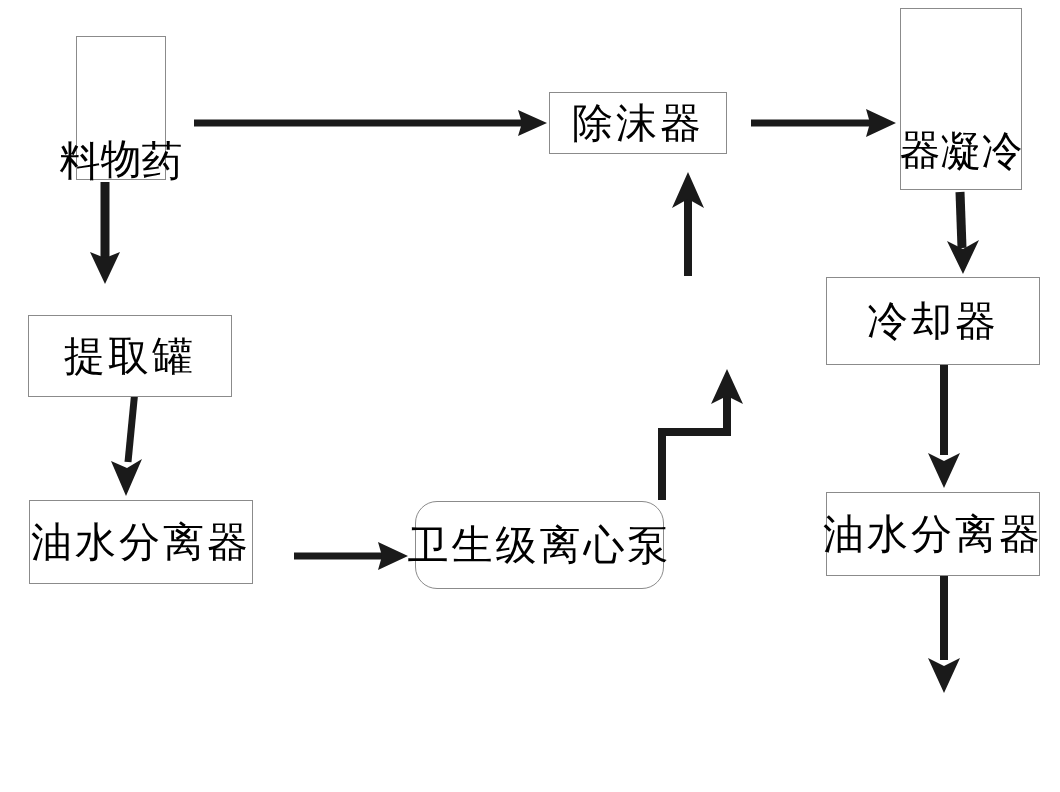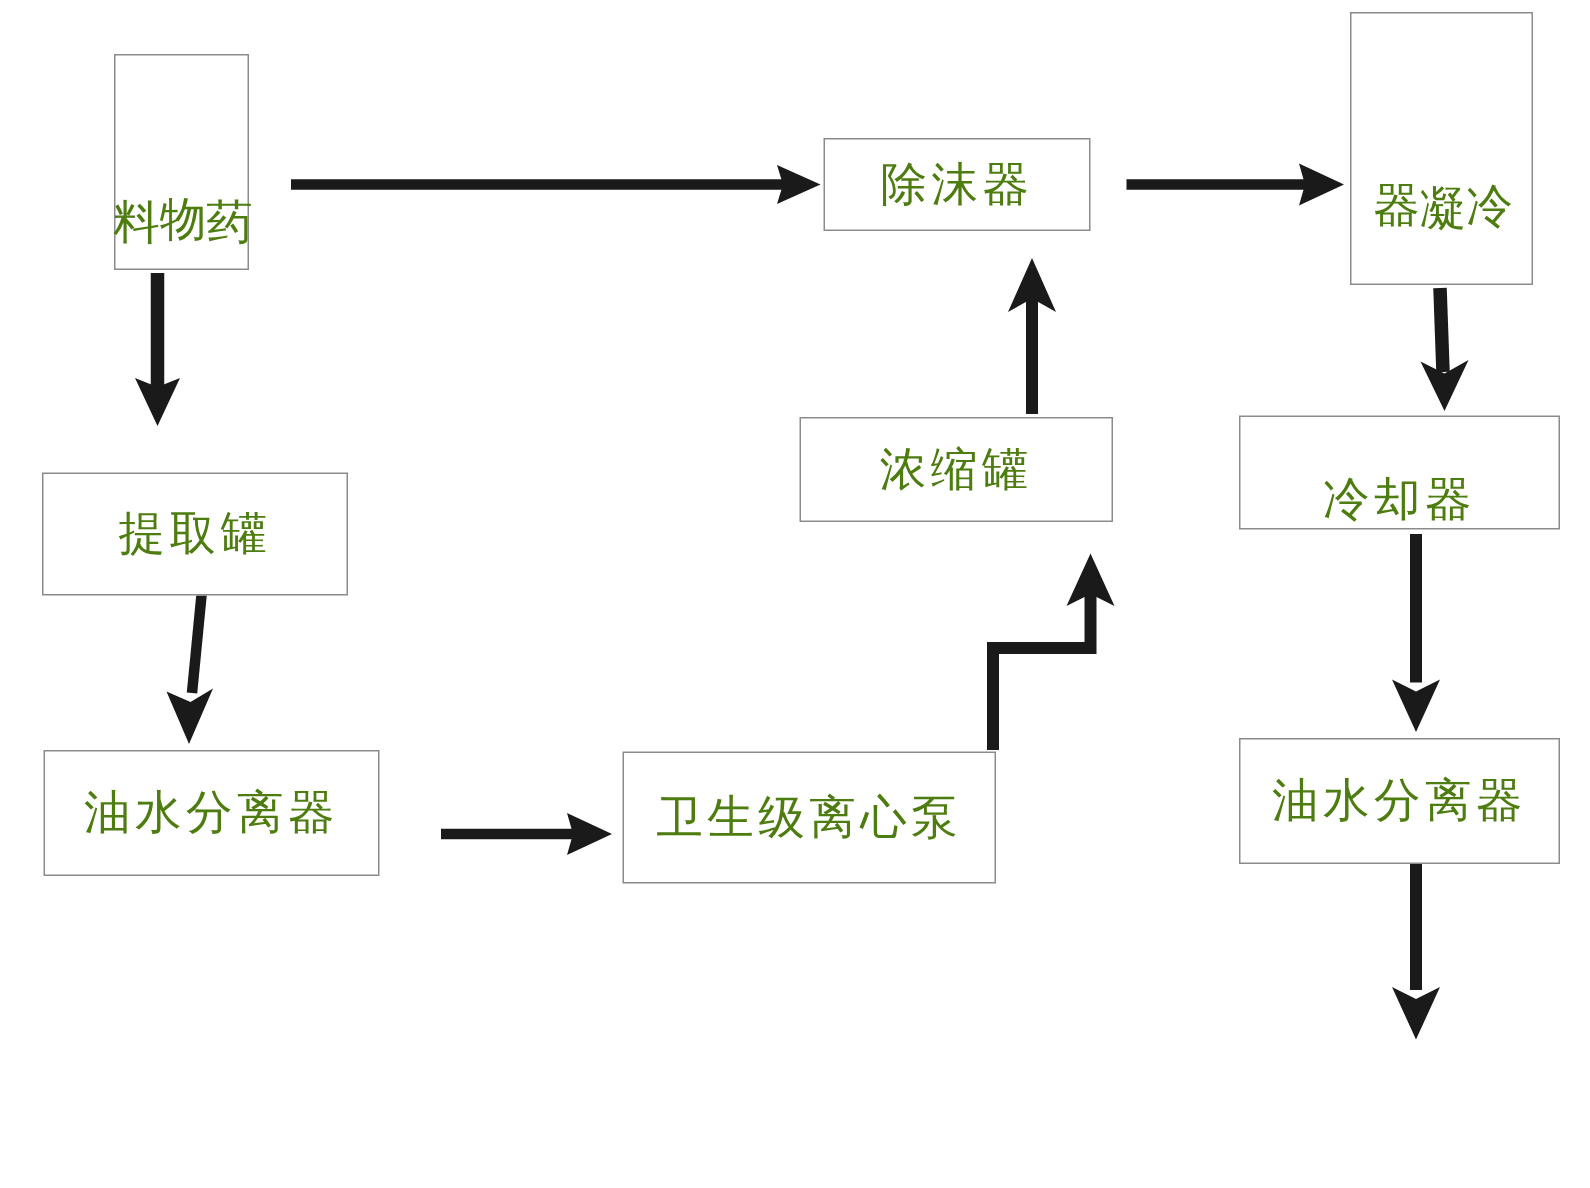--- a/index.html
+++ b/index.html
@@ -22,26 +22,26 @@
     box-sizing: border-box;
     border: 1.5px solid #8b8b8b;
     background: #ffffff;
     display: flex;
     align-items: center;
     justify-content: center;
     color: #1a1a1a;
   }
   .node .label {
     font-family: "DejaVu Serif", "Liberation Serif", serif;
-    font-size: 31px;
+    font-size: 41px;
     line-height: 1.18;
     letter-spacing: 3px;
     white-space: pre;
     text-align: center;
-    color: #4d7c0f;
+    color: #000000;
   }
   .node.vertical .label {
     writing-mode: vertical-rl;
     text-orientation: upright;
     letter-spacing: 2px;
     line-height: 1;
   }
   svg.links {
     position: absolute;
     left: 0;
@@ -122,33 +122,30 @@
   <div class="node vertical" style="left:900px; top:8px; width:122px; height:182px;">
     <span class="label">冷
 凝
 器</span>
   </div>
 
   <div class="node" style="left:28px; top:288px; width:204px; height:82px;margin-top:27px;">
     <span class="label">提取罐</span>
   </div>
 
-  <div class="node" style="left:533px; top:278px; width:209px; height:70px;">
-    <span class="label">浓缩罐</span>
-  </div>
 
-  <div class="node" style="left:826px; top:277px; width:214px; height:76px;align-items:flex-end;">
+  <div class="node" style="left:826px; top:277px; width:214px; height:88px;">
     <span class="label">冷却器</span>
   </div>
 
   <div class="node" style="left:29px; top:500px; width:224px; height:84px;">
     <span class="label">油水分离器</span>
   </div>
 
-  <div class="node" style="left:415px; top:501px; width:249px; height:88px;">
+  <div class="node" style="left:415px; top:501px; width:249px; height:88px;border-radius:22px;">
     <span class="label">卫生级离心泵</span>
   </div>
 
   <div class="node" style="left:826px; top:492px; width:214px; height:84px;">
     <span class="label">油水分离器</span>
   </div>
 
 
 </div>
 

